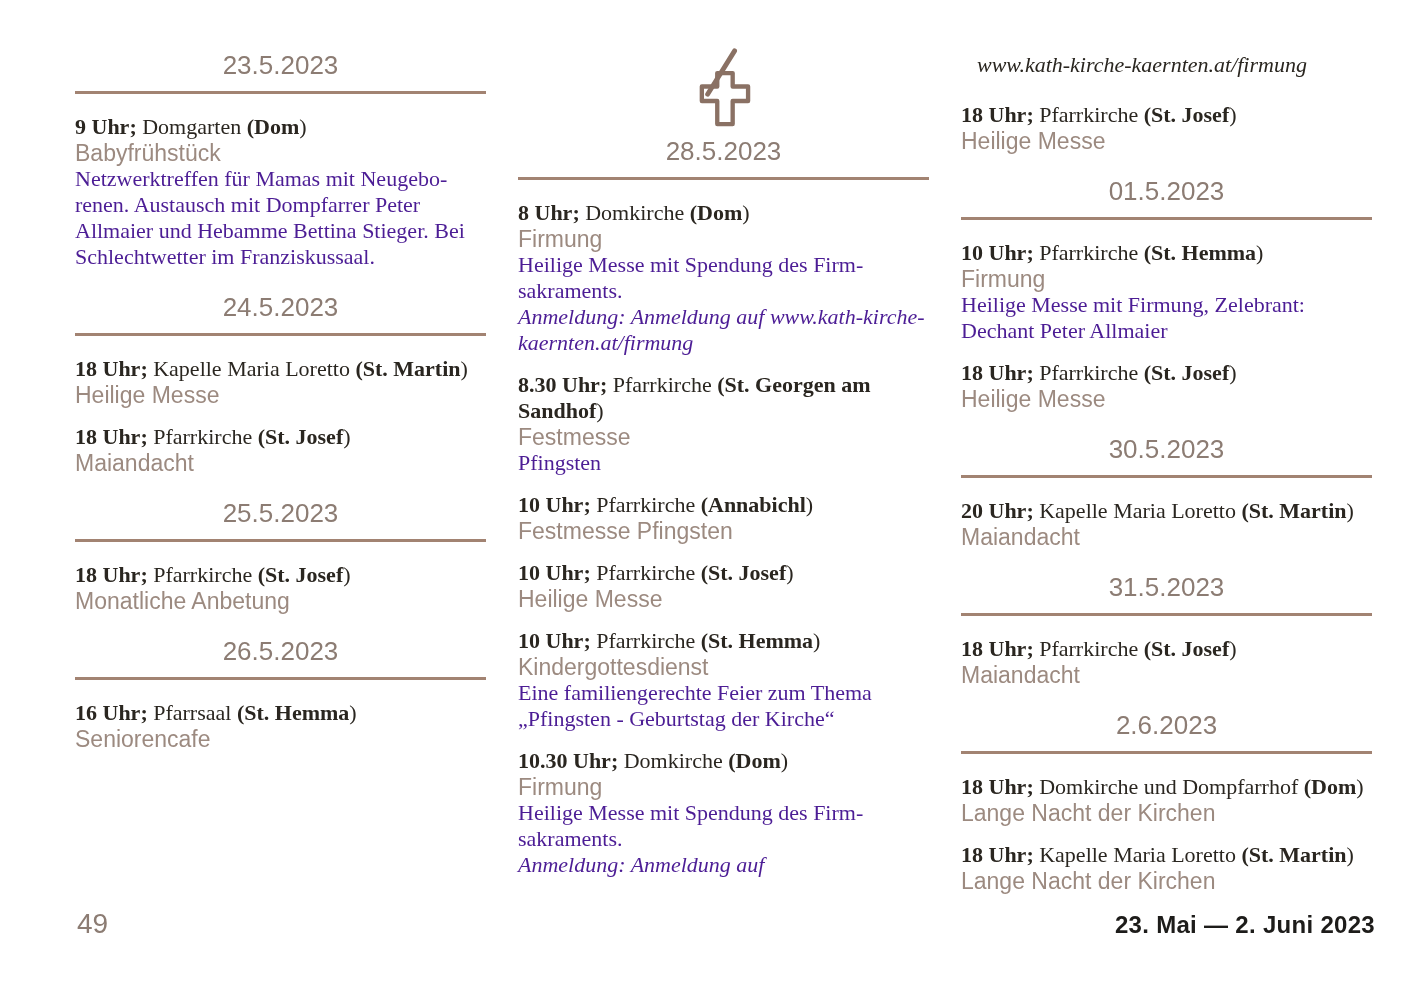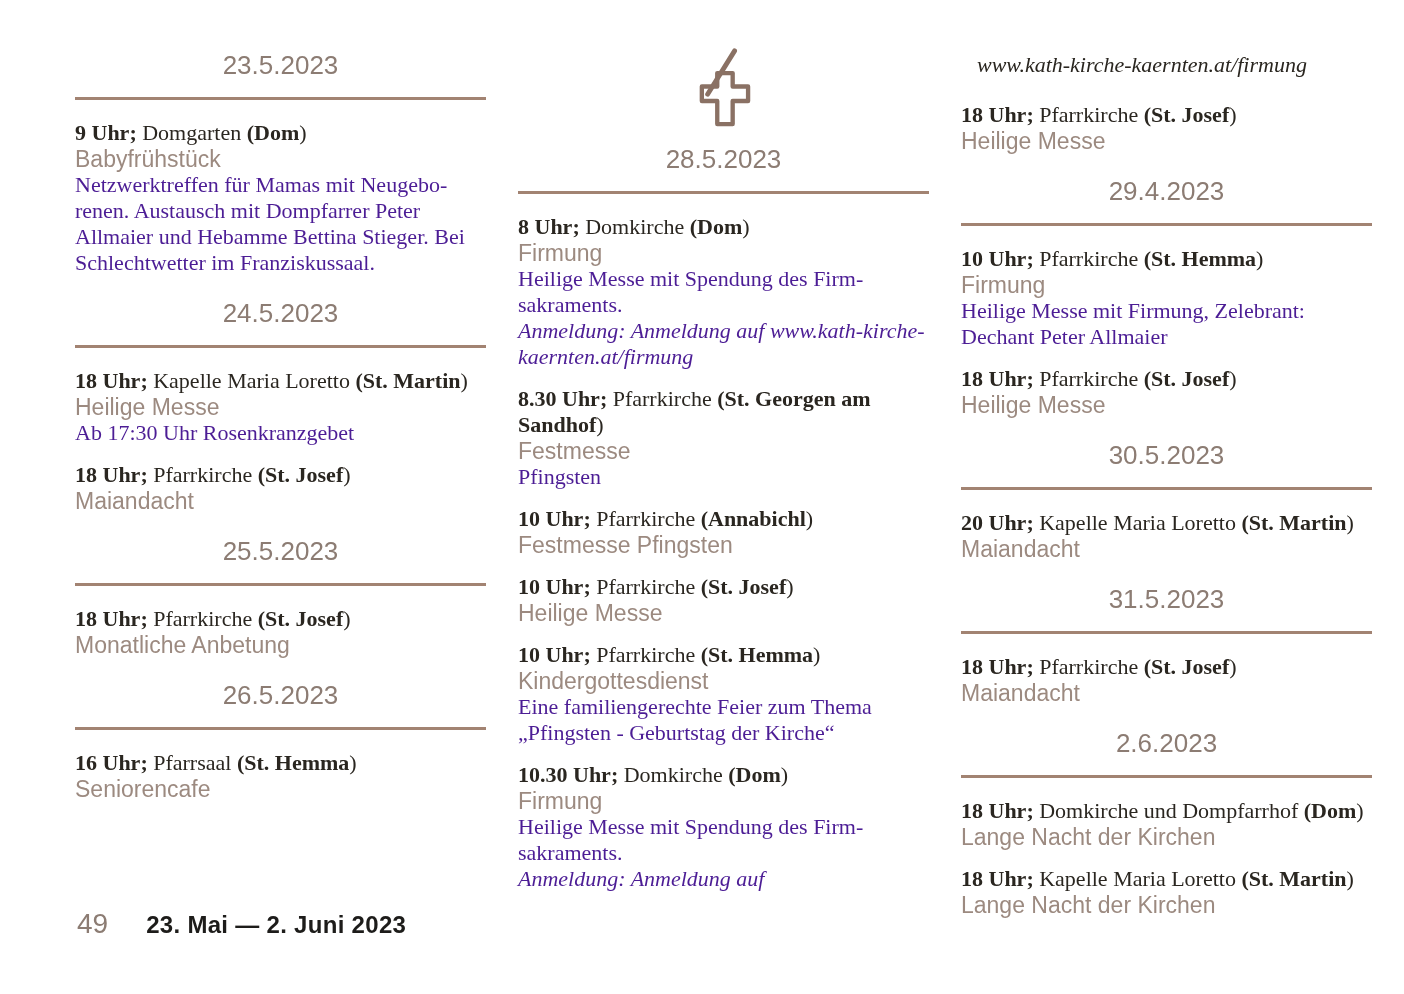--- a/index.html
+++ b/index.html
@@ -19,27 +19,27 @@
   }
   .col { width: 411px; }
 
   .date-header {
     font-family: "Liberation Sans", sans-serif;
     font-weight: 400;
     font-size: 26px;
     line-height: 27px;
     color: #8c7c73;
     text-align: center;
-    padding-bottom: 18px;
+    padding-bottom: 12px;
     border-bottom: 3px solid #a28372;
     margin: 24px 0 20px 0;
   }
   .col > .date-header:first-child { margin-top: 4px; }
   .icon-wrap { text-align: center; height: 82px; margin: 0 0 2px 0; }
-  .icon-wrap + .date-header { margin-top: 16px; }
+  .icon-wrap + .date-header { margin-top: 8px; }
 
   .event { margin: 0 0 16px 0; }
   .event p { margin: 0; }
   .meta {
     font-size: 22px;
     line-height: 26px;
     color: #2a2620;
   }
   .meta .time { font-weight: 700; }
   .meta .time::after { content: "; "; }
@@ -64,20 +64,21 @@
     line-height: 26px;
     font-style: italic;
     color: #2a2620;
     margin: 4px 0 24px 16px;
   }
 
   .footer {
     position: absolute;
     left: 77px; right: 29px; top: 908px;
     display: flex;
+    justify-content: space-between;
     align-items: baseline;
     gap: 38px;
   }
   .page-num {
     font-family: "Liberation Sans", sans-serif;
     font-size: 28px;
     color: #8c7c73;
   }
   .range {
     font-family: "Liberation Sans", sans-serif;
@@ -99,21 +100,20 @@
       <p class="meta"><span class="time">9 Uhr</span><span class="loc">Domgarten</span> <span class="place">Dom</span></p>
       <p class="title">Babyfrühstück</p>
       <p class="desc">Netzwerktreffen für Mamas mit Neugebo­renen. Austausch mit Dompfarrer Peter Allmaier und Hebamme Bettina Stieger. Bei Schlechtwetter im Franziskussaal.</p>
     </div>
 
     <div class="date-header">24.5.2023</div>
 
     <div class="event">
       <p class="meta"><span class="time">18 Uhr</span><span class="loc">Kapelle Maria Loretto</span> <span class="place">St. Martin</span></p>
       <p class="title">Heilige Messe</p>
-      <p class="desc">Ab 17:30 Uhr Rosenkranzgebet</p>
     </div>
 
     <div class="event">
       <p class="meta"><span class="time">18 Uhr</span><span class="loc">Pfarrkirche</span> <span class="place">St. Josef</span></p>
       <p class="title">Maiandacht</p>
     </div>
 
     <div class="date-header">25.5.2023</div>
 
     <div class="event">
@@ -176,21 +176,21 @@
   </div>
 
   <div class="col">
     <p class="cont-line">www.kath-kirche-kaernten.at/firmung</p>
 
     <div class="event">
       <p class="meta"><span class="time">18 Uhr</span><span class="loc">Pfarrkirche</span> <span class="place">St. Josef</span></p>
       <p class="title">Heilige Messe</p>
     </div>
 
-    <div class="date-header">29.4.2023</div>
+    <div class="date-header">01.5.2023</div>
 
     <div class="event">
       <p class="meta"><span class="time">10 Uhr</span><span class="loc">Pfarrkirche</span> <span class="place">St. Hemma</span></p>
       <p class="title">Firmung</p>
       <p class="desc">Heilige Messe mit Firmung, Zelebrant: Dechant Peter Allmaier</p>
     </div>
 
     <div class="event">
       <p class="meta"><span class="time">18 Uhr</span><span class="loc">Pfarrkirche</span> <span class="place">St. Josef</span></p>
       <p class="title">Heilige Messe</p>

